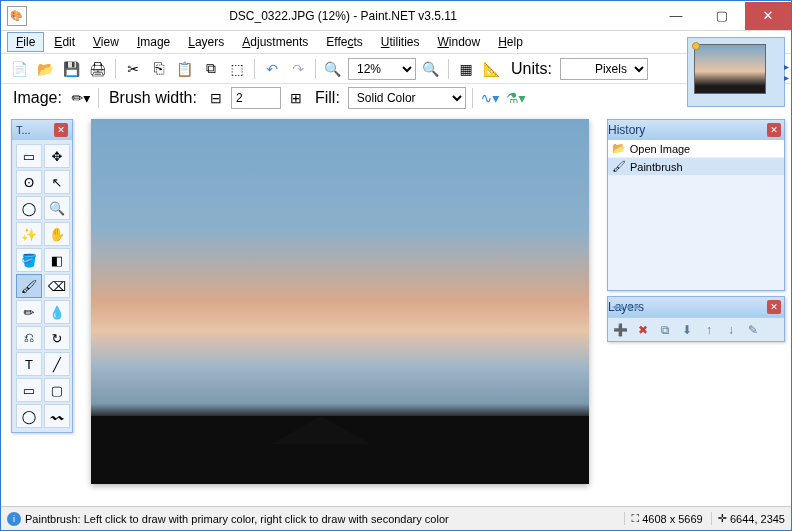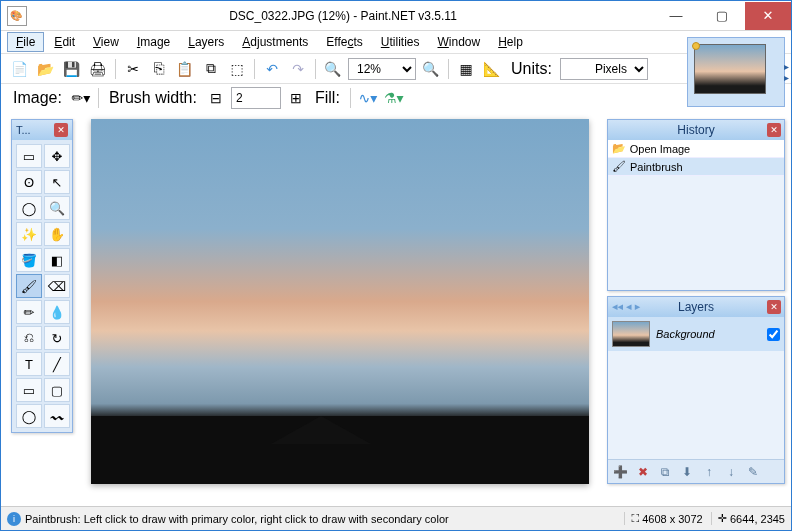--- a/index.html
+++ b/index.html
@@ -33,21 +33,21 @@
 .tools-title { height: 20px; background: linear-gradient(#cfe3f7, #a9cdef); display: flex; align-items: center; font-size: 11px; padding: 0 4px; color:#1a3e6e; justify-content: space-between;}
 .tools-close { width: 14px; height: 14px; background: #c75050; color: #fff; font-size: 9px; display: flex; align-items: center; justify-content: center; border-radius:2px;}
 .tools-grid { display: grid; grid-template-columns: 1fr 1fr; gap: 2px; padding: 4px; }
 .tool-btn { width: 26px; height: 24px; background: #f5f9fd; border: 1px solid #c4d6ea; display: flex; align-items: center; justify-content: center; font-size: 13px; }
 .tool-btn.sel { background: #bcd6f2; border-color: #6a9ed4; }
 .thumb-panel { position: absolute; top: 36px; right: 6px; width: 98px; height: 70px; background: #cfe3f7; border: 1px solid #8db2e3; padding:4px;}
 .thumb-img { width: 72px; height: 50px; margin:2px; background: linear-gradient(to bottom, #7aa7c9 0%, #e8c4a8 55%, #1a1a1a 85%); border:1px solid #666;}
 .thumb-dot { position:absolute; top:4px; left:4px; width:8px; height:8px; background:#f0c040; border-radius:50%; border:1px solid #c09020;}
 .thumb-arrows { position:absolute; top:6px; right:-18px; color:#2a5fa0; font-size:10px;}
 .history-win { position: absolute; top: 118px; right: 6px; width: 178px; background: #dce9f7; border: 1px solid #8db2e3; box-shadow: 1px 1px 3px rgba(0,0,0,0.2);}
-.panel-title { height: 20px; background: linear-gradient(#cfe3f7, #a9cdef); display: flex; align-items: center; justify-content: center; font-size: 12px; color:#1a3e6e; position:relative;}
+.panel-title { height: 20px; background: linear-gradient(#cfe3f7, #a9cdef); display: flex; align-items: center; font-size: 12px; color:#1a3e6e; position:relative;}
 .panel-close { position:absolute; right:3px; top:3px; width: 14px; height: 14px; background: #c75050; color: #fff; font-size: 9px; display: flex; align-items: center; justify-content: center; border-radius:2px;}
 .history-list { height: 150px; background: #eaf2fb; overflow:hidden;}
 .hist-item { height: 18px; display: flex; align-items: center; font-size: 11px; padding: 0 4px; gap:4px; background:#fff; border-bottom:1px solid #eef;}
 .hist-item.sel { background: #d1e4f7; }
 .layers-win { position: absolute; top: 295px; right: 6px; width: 178px; background: #dce9f7; border: 1px solid #8db2e3; box-shadow: 1px 1px 3px rgba(0,0,0,0.2);}
 .layers-nav { position:absolute; left:4px; top:3px; font-size:11px; color:#6a9ed4;}
 .layers-list { height: 142px; background: #eaf2fb; }
 .layer-item { height: 34px; display: flex; align-items: center; padding: 2px 4px; gap: 6px; background: #cde2f7; }
 .layer-thumb { width: 38px; height: 26px; background: linear-gradient(to bottom, #7aa7c9 0%, #e8c4a8 55%, #1a1a1a 85%); border:1px solid #888;}
 .layer-name { flex: 1; font-size: 11px; font-style: italic; }
@@ -113,20 +113,21 @@
 
 <div class="toolbar2">
   <span class="tb-label">Image:</span>
   <div class="tb-btn">✏▾</div>
   <div class="tb-sep"></div>
   <span class="tb-label">Brush width:</span>
   <div class="tb-btn">⊟</div>
   <input class="tb-select brush-sel" value="2" style="">
   <div class="tb-btn">⊞</div>
   <span class="tb-label">Fill:</span>
+  <select class="tb-select fill-sel"><option>Solid Color</option></select>
   <div class="tb-sep"></div>
   <div class="tb-btn" style="color:#3a8cd8">∿▾</div>
   <div class="tb-btn" style="color:#3aa86a">⚗▾</div>
 </div>
 
 <div class="canvas-area">
   <div class="canvas-img">
     <div class="roofline"></div>
     <div class="roof"></div>
   </div>
@@ -185,44 +186,37 @@
     </div>
   </div>
 </div>
 
 <div class="layers-win">
   <div class="panel-title">
     <span class="layers-nav">◂◂ ◂ ▸</span>
     <span>Layers</span>
     <div class="panel-close">✕</div>
   </div>
-  <div class="layers-list">
-    <div class="layer-item">
-      <div class="layer-thumb"></div>
-      <div class="layer-name">Background</div>
-      <input type="checkbox" checked="" style="">
-    </div>
-  </div>
   <div class="layers-toolbar">
     <div class="lt-btn" style="color:#3a9a3a">➕</div>
     <div class="lt-btn" style="color:#c04040">✖</div>
     <div class="lt-btn">⧉</div>
     <div class="lt-btn">⬇</div>
     <div class="lt-btn">↑</div>
     <div class="lt-btn">↓</div>
     <div class="lt-btn">✎</div>
   </div>
 </div>
 
 <div class="statusbar">
   <div class="status-main">
     <div class="status-icon">i</div>
     <span>Paintbrush: Left click to draw with primary color, right click to draw with secondary color</span>
   </div>
   <div class="status-cell">
     <span>⛶</span>
-    <span>4608 x 3072</span>
+    <span>4608 x 5669</span>
   </div>
   <div class="status-cell">
     <span>✛</span>
     <span>6644, 2345</span>
   </div>
 </div>
 
 </body></html>

